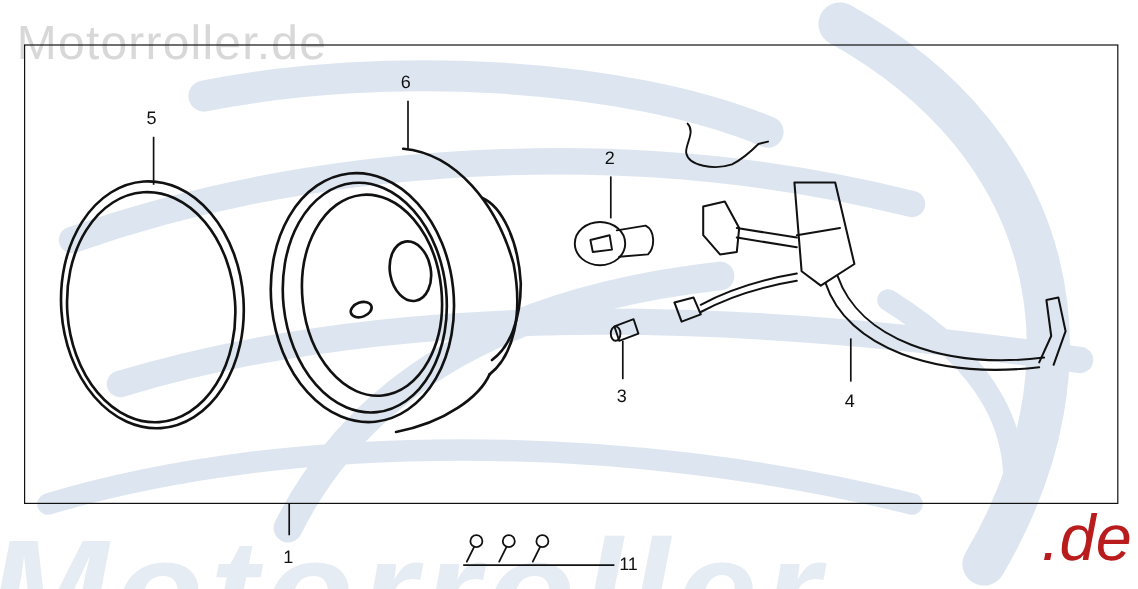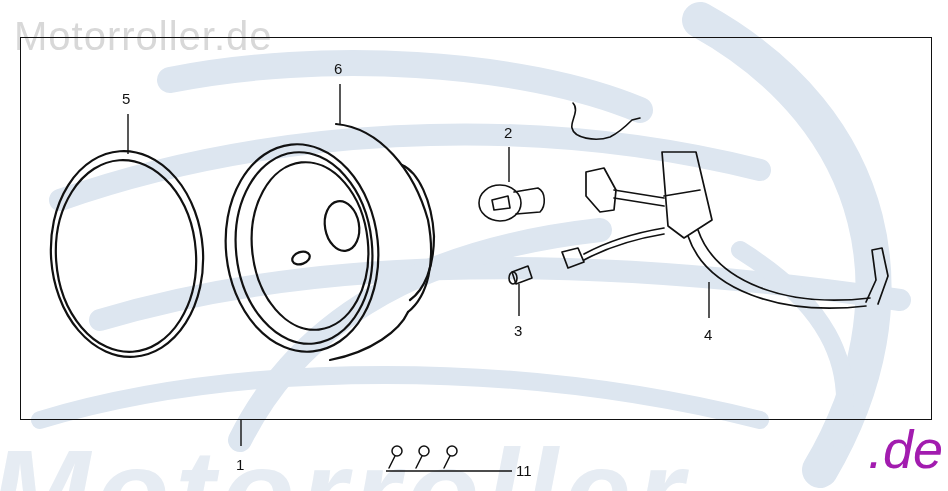--- a/index.html
+++ b/index.html
@@ -1,19 +1,19 @@
 <!DOCTYPE html>
 <html><head>
 <meta charset="utf-8">
 <style>
   html, body { margin:0; padding:0; }
   body { width:948px; height:491px; position:relative; overflow:hidden; background:#ffffff; font-family:"Liberation Sans", sans-serif; }
   .wm-top { position:absolute; left:14px; top:14px; font-size:40px; color:#d8d8d8; letter-spacing:1px; font-family:"Liberation Sans", sans-serif; }
   .wm-bottom { position:absolute; left:-10px; top:432px; font-size:120px; font-weight:bold; font-style:italic; color:#e6ecf3; letter-spacing:6px; font-family:"Liberation Sans", sans-serif; line-height:1; }
-  .wm-de { position:absolute; left:868px; top:418px; font-size:54px; font-style:italic; color:#a21caf; font-family:"Liberation Sans", sans-serif; }
+  .wm-de { position:absolute; left:868px; top:418px; font-size:54px; font-style:italic; color:#b91c1c; font-family:"Liberation Sans", sans-serif; }
   .frame { position:absolute; left:20px; top:37px; width:912px; height:383px; border:1.5px solid #111; box-sizing:border-box; }
   .callout { position:absolute; font-size:15px; color:#111; font-family:"Liberation Sans", sans-serif; }
   svg.art { position:absolute; left:0; top:0; }
 </style>
 </head>
 <body>
 
 <svg class="art" width="948" height="491">
   <g fill="none" stroke="#dde6f0" stroke-linecap="round">
     <path d="M170,80 C320,50 520,60 640,110" stroke-width="26"></path>

